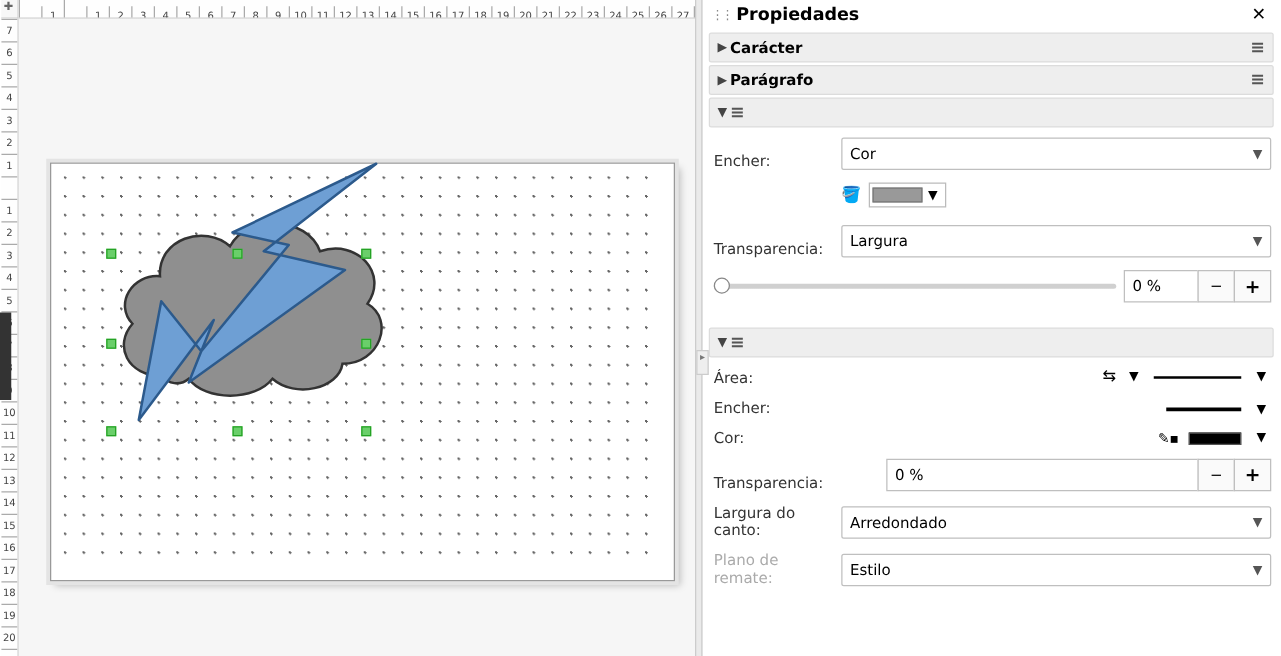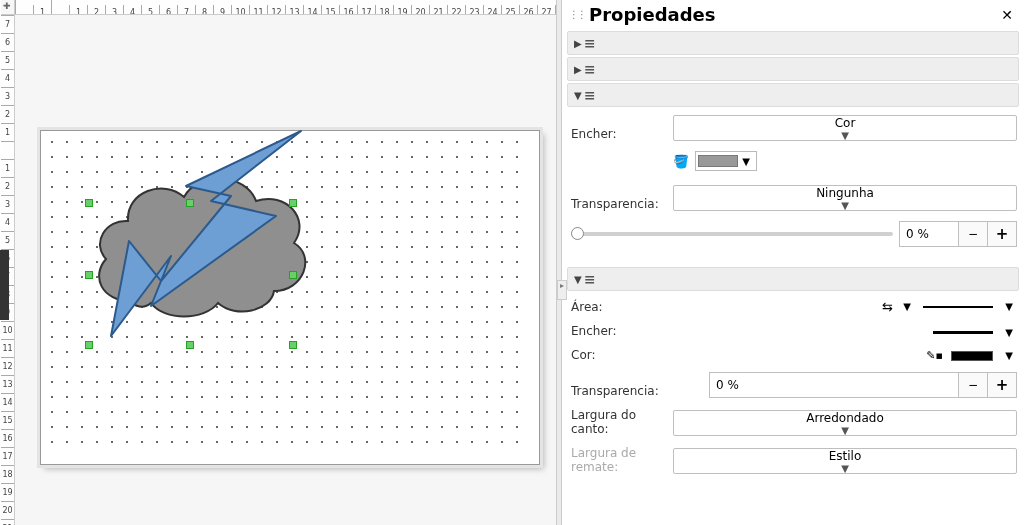--- a/index.html
+++ b/index.html
@@ -21,21 +21,21 @@
   .grid { position:absolute; inset:10px; background-image: radial-gradient(circle at 1px 1px, #666 1px, transparent 1px); background-size:15px 15px;}
   
   .cloud-svg{ position:absolute; left:45px; top:30px; width:230px; height:160px; }
   .bolt-svg { position:absolute; left:50px; top:-10px; width:230px; height:260px; }
   .handle { position:absolute; width:8px; height:8px; background:#6acf6a; border:1px solid #25a225;}
   .darktab{position:absolute; left:0; top:250px; width:9px; height:70px; background:#333;}
   
   
   .panel-title{ display:flex; align-items:center; justify-content:space-between; padding:4px 2px 6px 2px;}
   .panel-title .grip{color:#888; letter-spacing:-2px; font-size:10px; margin-right:4px;}
-  .panel-title b{ font-weight:bold; font-size:18px; flex:1;}
+  .panel-title b{ font-weight:bold; font-size:14px; flex:1;}
   .panel-title .close{font-size:14px; font-weight:bold; cursor:pointer; padding:0 4px;}
   
   .section-header{ background:#eeeeee; border:1px solid #dcdcdc; border-radius:2px; padding:3px 6px; display:flex; align-items:center; margin-bottom:2px; cursor:pointer;}
   .section-header .tri{ width:10px; font-size:10px; color:#444;}
   .section-header b{ flex:1; font-weight:bold; font-size:12px;}
   .section-header .menu{ font-size:14px; color:#555; font-weight:bold;}
   .section-body{ padding:6px 2px 10px 4px; }
   
   .row{ display:flex; align-items:flex-end; margin-bottom:10px; gap:2px;}
   .row label{ width:100px; color:#333;}
@@ -54,21 +54,21 @@
   .inline-color{ display:flex; align-items:center; gap:6px; margin-left:102px; margin-bottom:14px;}
   .swatch-btn{ height:20px; display:flex; align-items:center; border:1px solid #bbb; padding:0 2px;}
   .swatch { width:40px; height:12px; background:#999; border:1px solid #777;}
   .mini-caret{ width:16px; text-align:center; font-size:10px;}
   
   .line-sample{ height:2px; width:70px; background:#000;}
   .line-thick{height:3px; width:60px; background:#000;}
   .arrows-icon{font-size:13px; letter-spacing:-2px;}
   .color-line-swatch{height:10px;width:42px;background:#000;border:1px solid #555; display:inline-block;}
   .tiny-drop{ width:16px; text-align:center; font-size:10px; cursor:pointer;}
-  .right-combo{ margin-left:auto; width:310px;flex-direction:column;}
+  .right-combo{ margin-left:auto; width:310px;}
   .row .right-widgets{ margin-left:auto; display:flex; align-items:center; gap:8px;}
   .grip-handle{position:absolute; left:557px; top:280px; width:10px; height:20px; background:#eee; border:1px solid #ccc; font-size:8px; text-align:center; cursor:col-resize;}
   .grip-handle::after{content:"▸"; color:#777;}
   .splitter{ position:absolute; left:556px; top:0; width:6px; height:525px; background:#eaeaea; border-left:1px solid #ccc; border-right:1px solid #ccc;}
 </style>
 </head>
 <body>
 
 <div class="left">
   <div class="corner"></div>
@@ -136,24 +136,26 @@
 
 <div class="right">
   <div class="panel-title">
     <span class="grip">⋮⋮</span>
     <b>Propiedades</b>
     <span class="close">✕</span>
   </div>
 
   <div class="section-header">
     <span class="tri">▶</span>
+    <b>Carácter</b>
     <span class="menu">≡</span>
   </div>
   <div class="section-header">
     <span class="tri">▶</span>
+    <b>Parágrafo</b>
     <span class="menu">≡</span>
   </div>
 
   <div class="section-header">
     <span class="tri">▼</span>
     <span class="menu">≡</span>
   </div>
   <div class="section-body">
     <div class="row">
       <label>Encher:</label>
@@ -165,21 +167,21 @@
     <div class="inline-color">
       <span style="font-size:13px;">🪣</span>
       <div class="swatch-btn">
         <div class="swatch"></div>
         <span class="mini-caret">▼</span>
       </div>
     </div>
     <div class="row">
       <label>Transparencia:</label>
       <div class="combo right-combo">
-        <span>Ningunha</span>
+        <span>Largura</span>
         <span class="caret">▼</span>
       </div>
     </div>
     <div class="slider-wrap">
       <div class="slider">
         <div class="thumb"></div>
       </div>
       <div class="spin-group">
         <div class="spin-val">0 %</div>
         <div class="iconbtn">−</div>
@@ -226,20 +228,20 @@
       </div>
     </div>
     <div class="row">
       <label>Largura do canto:</label>
       <div class="combo right-combo">
         <span>Arredondado</span>
         <span class="caret">▼</span>
       </div>
     </div>
     <div class="row">
-      <label class="disabled">Largura de remate:</label>
+      <label class="disabled">Plano de remate:</label>
       <div class="combo right-combo">
         <span>Estilo</span>
         <span class="caret">▼</span>
       </div>
     </div>
   </div>
 </div>
 
 </body></html>

